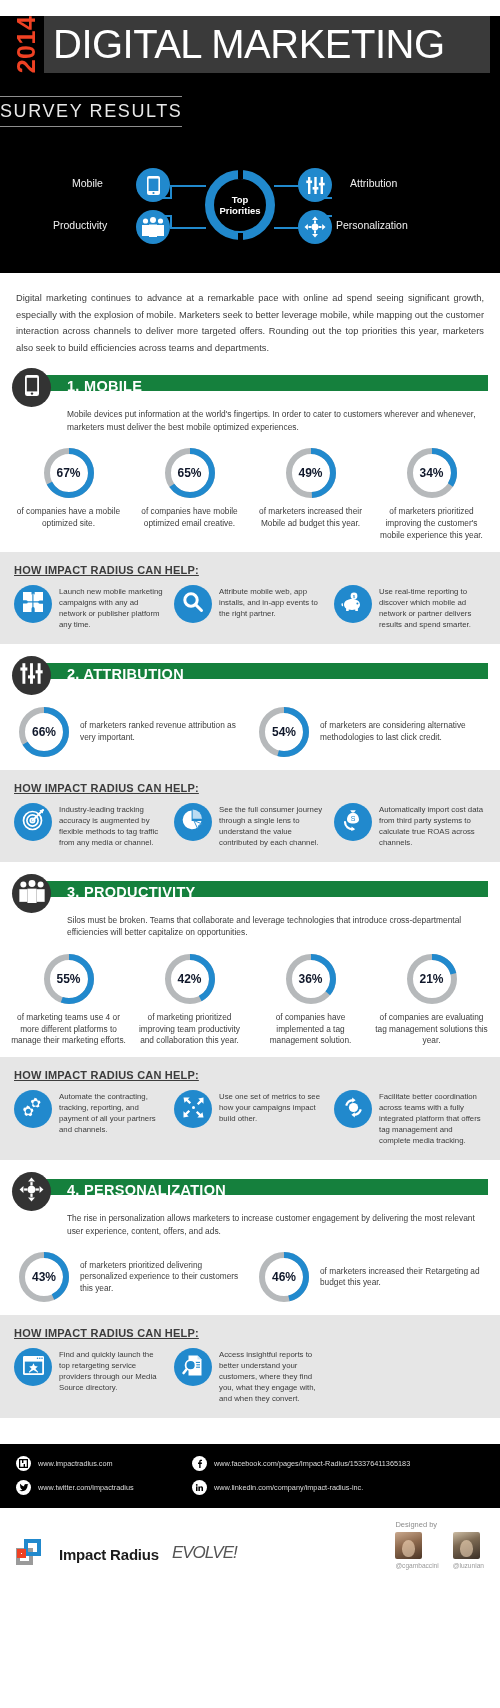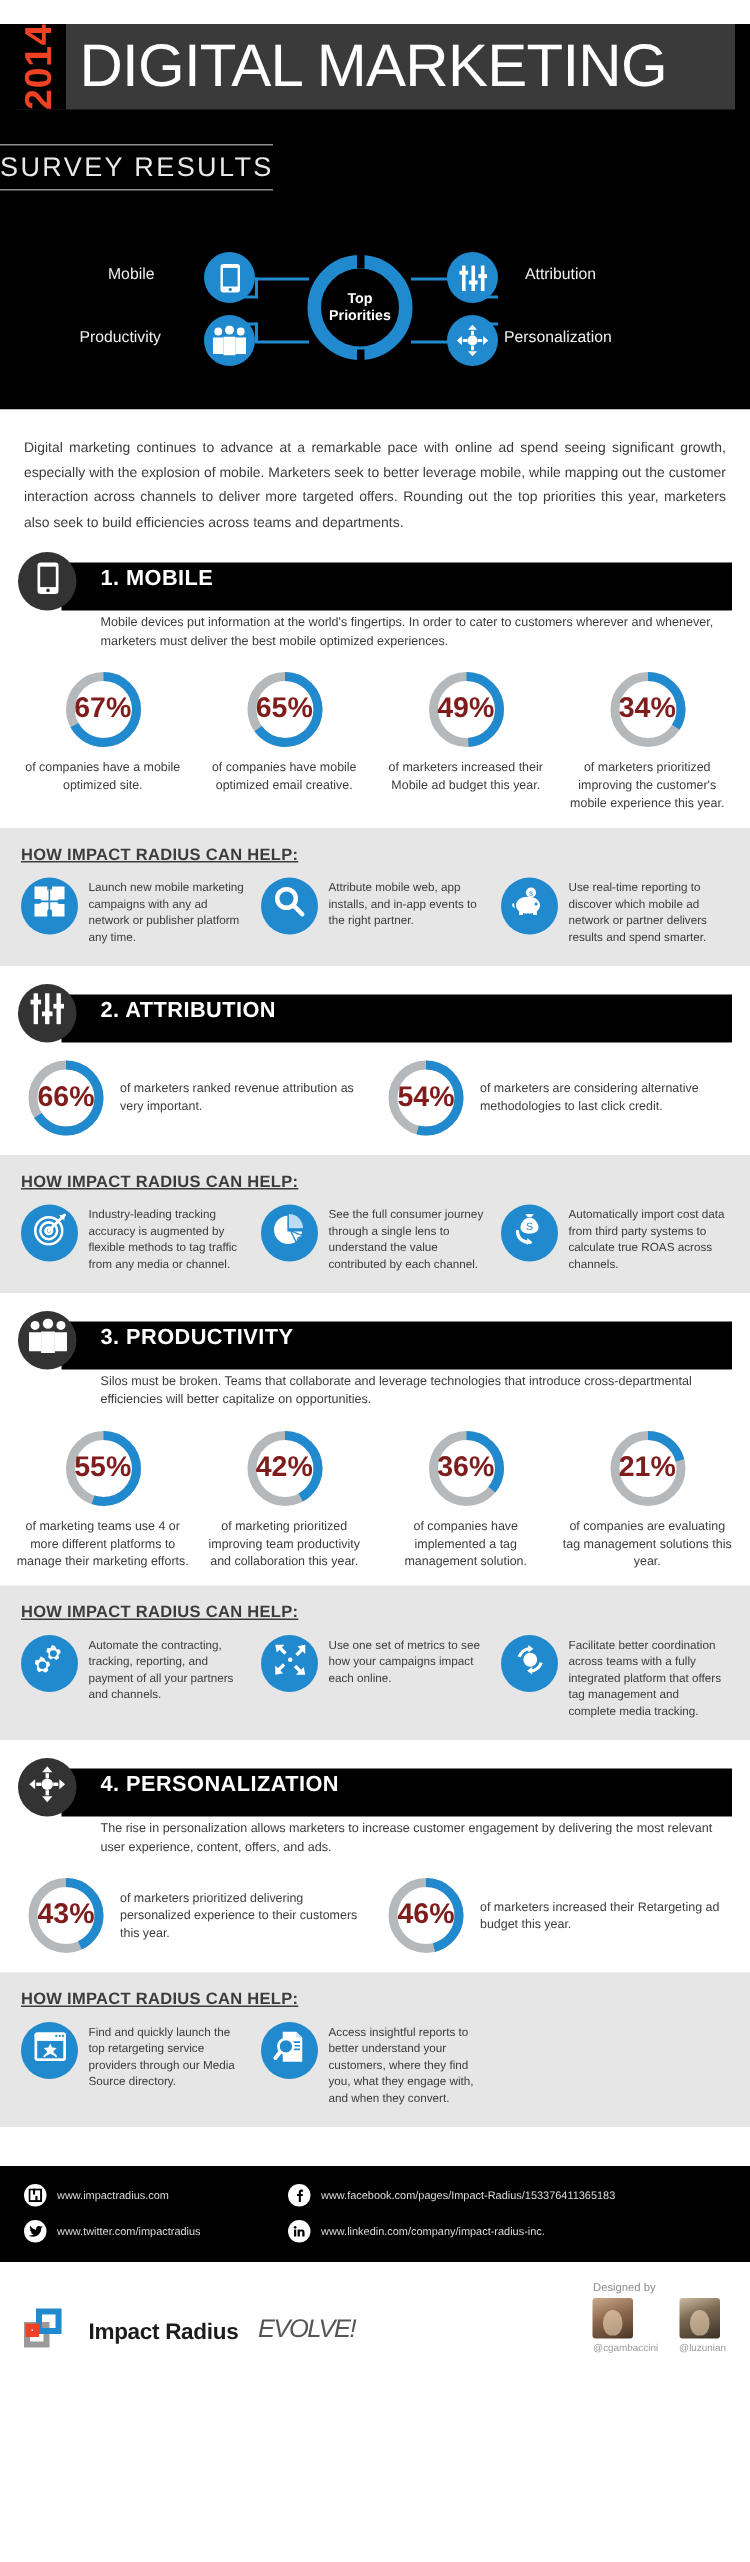--- a/index.html
+++ b/index.html
@@ -102,22 +102,22 @@
     line-height: 16.5px;
     color: #3c3c3c;
     text-align: justify;
     font-family: "Liberation Sans", sans-serif;
   }
 
   
   .section { background: #ffffff; padding: 4px 0 14px 0; }
   .sec-head { position: relative; height: 30px; margin: 0 12px 0 12px; }
   .sec-bar {
-    position: absolute; left: 29px; right: 0; top: 1px; height: 32px;
-    background: #000000;
+    position: absolute; left: 29px; right: 0; top: 1px; height: 16px;
+    background: #15803d;
   }
   .sec-bar h2 {
     color: #fff; font-size: 14.5px; font-weight: bold; letter-spacing: .3px;
     line-height: 22px; padding-left: 26px;
     font-family: "Liberation Sans", sans-serif;
   }
   .sec-icon {
     position: absolute; left: 0; top: -6px;
     width: 39px; height: 39px; border-radius: 50%;
     background: #333333;
@@ -134,21 +134,21 @@
   .stat { flex: 1; text-align: center; padding: 0 3px; }
   .stat-cap {
     font-size: 8.3px; line-height: 11.8px; color: #3c3c3c; margin-top: 5px;
     font-family: "Liberation Sans", sans-serif;
   }
   .donut { position: relative; width: 56px; height: 56px; margin: 0 auto; }
   .donut svg { display: block; transform: rotate(-90deg); }
   .donut .pct {
     position: absolute; left: 0; top: 0; width: 56px; height: 56px;
     display: flex; align-items: center; justify-content: center;
-    color: #7f1d1d; font-size: 19px; font-weight: bold;
+    color: #0f172a; font-size: 12px; font-weight: bold;
     font-family: "Liberation Sans", sans-serif;
   }
 
   
   .stats2 { display: flex; margin-top: 12px; padding: 0 10px; }
   .stat2 { flex: 1; display: flex; align-items: center; gap: 8px; padding-left: 6px; }
   .stat2 .cap {
     font-size: 8.3px; line-height: 11.8px; color: #3c3c3c;
     font-family: "Liberation Sans", sans-serif;
   }
@@ -582,21 +582,21 @@
                 <span class=""><svg width="23" height="23" viewBox="0 0 23 23">
                     <g fill="#fff">
                       <circle cx="11.5" cy="11.5" r="1.5"></circle>
                       <path d="M1.5 1.5h6.2L5.9 3.3l3.2 3.2-1.6 1.6-3.2-3.2-1.8 1.8z"></path>
                       <path d="M21.5 1.5v6.2l-1.8-1.8-3.2 3.2-1.6-1.6 3.2-3.2-1.8-1.8z"></path>
                       <path d="M1.5 21.5v-6.2l1.8 1.8 3.2-3.2 1.6 1.6-3.2 3.2 1.8 1.8z"></path>
                       <path d="M21.5 21.5h-6.2l1.8-1.8-3.2-3.2 1.6-1.6 3.2 3.2 1.8-1.8z"></path>
                     </g>
                   </svg></span>
               </span>
-              <div class="help-text">Use one set of metrics to see how your campaigns impact each online.</div>
+              <div class="help-text">Use one set of metrics to see how your campaigns impact build other.</div>
             </div>
             <div class="help-item">
               <span class="help-icon">
                 <span class=""><svg width="23" height="23" viewBox="0 0 23 23">
                     <circle cx="11.5" cy="11.5" r="4.6" fill="#fff"></circle>
                     <g fill="none" stroke="#fff" stroke-width="2.2">
                       <path d="M4.2 9.6A7.7 7.7 0 0111 4.1"></path>
                       <path d="M18.8 13.4A7.7 7.7 0 0112 18.9"></path>
                     </g>
                     <path d="M10.2 1.6l3.4 2.6-3.4 2.6z" fill="#fff"></path>

